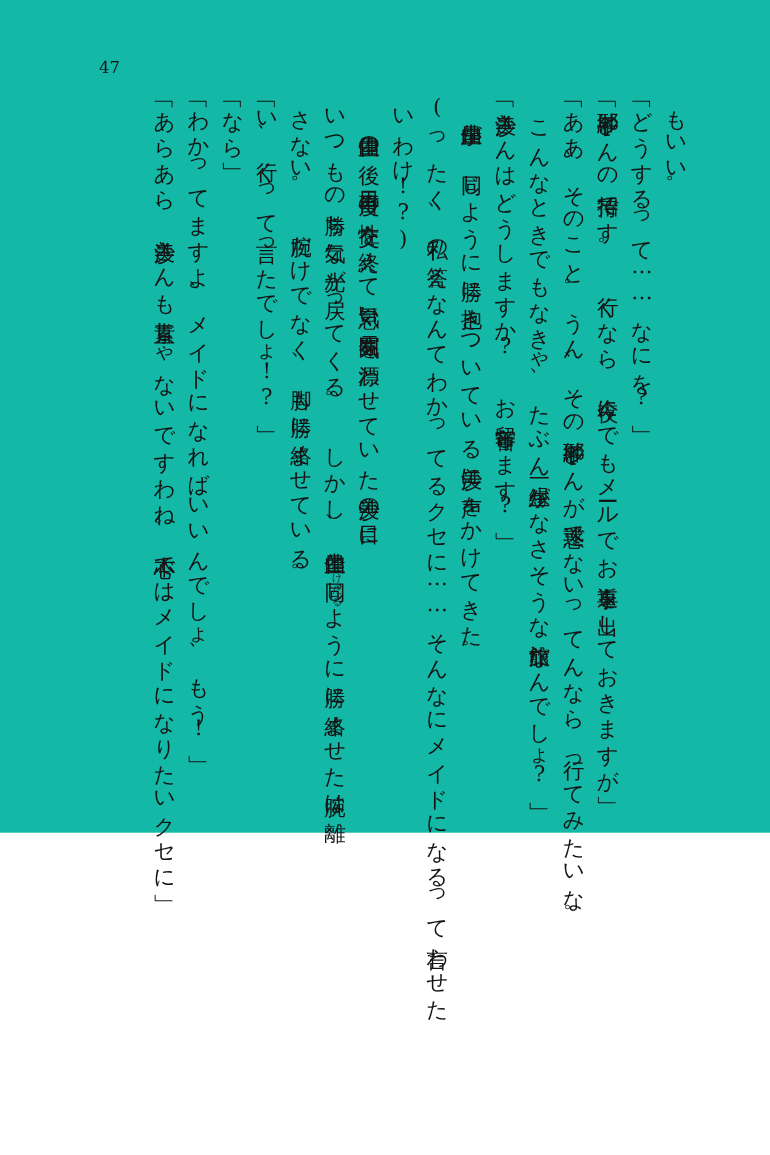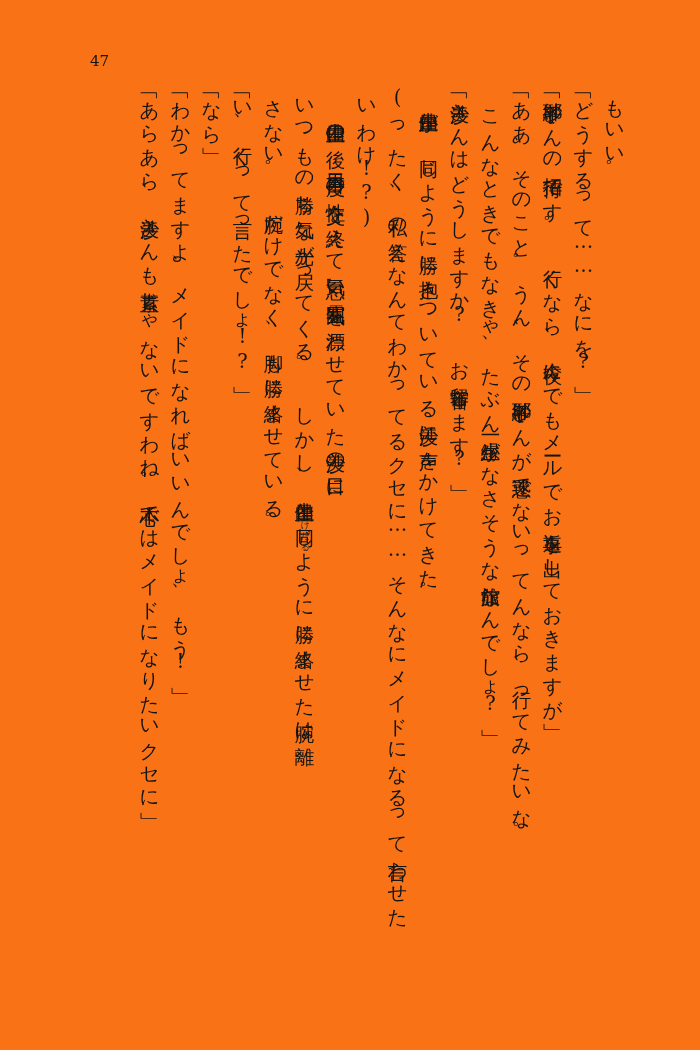--- a/index.html
+++ b/index.html
@@ -12,22 +12,22 @@
     height: 1050px;
     position: relative;
     font-family: "DejaVu Serif", "Liberation Serif", serif;
     color: #141414;
     overflow: hidden;
   }
   #page {
     position: absolute;
     left: 0; top: 0;
     width: 700px;
-    height: 1050px;
-    background: #f97316;
+    height: 757px;
+    background: #14b8a6;
   }
   
   #page-number {
     position: absolute;
     left: 90px;
     top: 52px;
     font-size: 15px;
     font-family: "DejaVu Serif", "Liberation Serif", serif;
     color: #141414;
     letter-spacing: 0;

